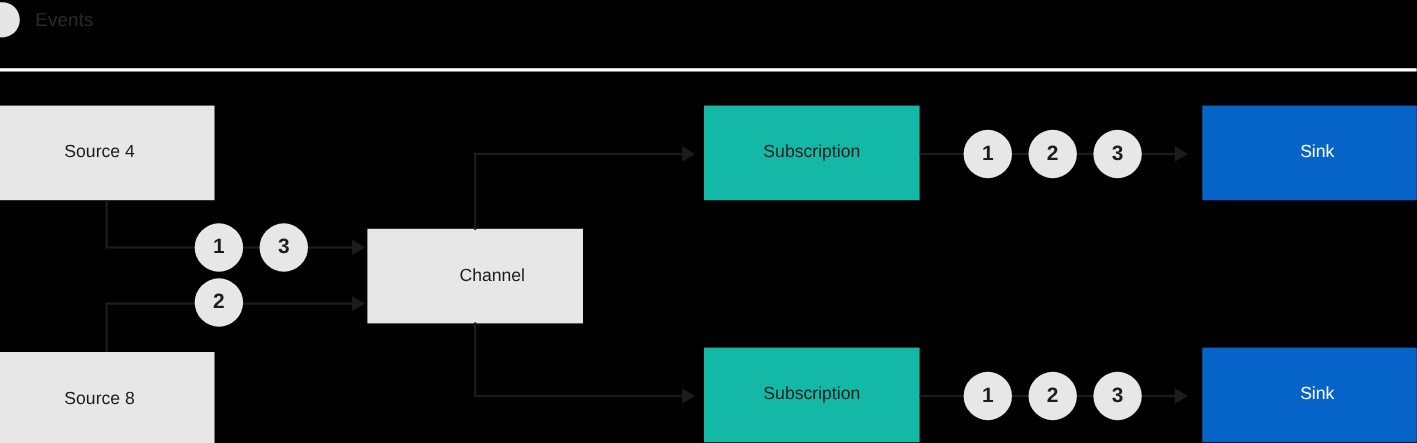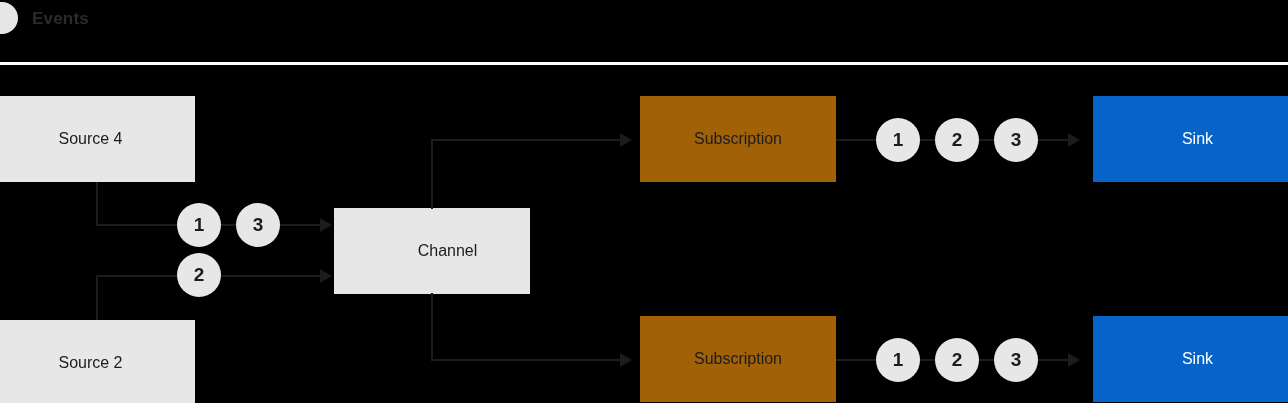--- a/index.html
+++ b/index.html
@@ -36,21 +36,21 @@
   .legend-dot {
     width: 32px;
     height: 32px;
     border-radius: 50%;
     background: #e6e6e6;
     margin-left: -14px;
     flex: none;
   }
   .legend-label {
     font-size: 17px;
-    font-weight: 700;
+    font-weight: 400;
     color: #2b2b2b;
     letter-spacing: .2px;
     line-height: 1;
   }
 
   .divider {
     position: absolute;
     left: 0;
     top: 62px;
     width: 1288px;
@@ -62,21 +62,21 @@
   .node {
     position: absolute;
     display: flex;
     align-items: center;
     justify-content: center;
     box-sizing: border-box;
     font-size: 16px;
     line-height: 1.2;
   }
   .node-gray   { background: #e7e7e7; color: #1c1c1c; }
-  .node-blue   { background: #a16207; color: #1c1c1c; }
+  .node-blue   { background: #14b8a6; color: #1c1c1c; }
   .node-accent { background: #0664c8; color: #ffffff; }
 
   
   .seg-h {
     position: absolute;
     height: 2px;
     background: #1c1c1c;
   }
   .seg-v {
     position: absolute;
@@ -167,21 +167,21 @@
   </div>
   <div class="event-dot" style="left:994px; top:118px;">
     <span>3</span>
   </div>
 
   <div class="node node-accent" style="left:1093px; top:96px; width:209px; height:86px;">
     <span>Sink</span>
   </div>
 
   <div class="node node-gray" style="left:-14px; top:320px; width:209px; height:86px;">
-    <span>Source 2</span>
+    <span>Source 8</span>
   </div>
 
   <div class="node node-blue" style="left:640px; top:316px; width:196px; height:86px;">
     <span>Subscription</span>
   </div>
 
   <div class="seg-h" style="left:836px; top:359px; width:234px;"></div>
   <div class="arrow-head" style="left:1068px; top:353px;"></div>
 
   <div class="event-dot" style="left:876px; top:338px;">

